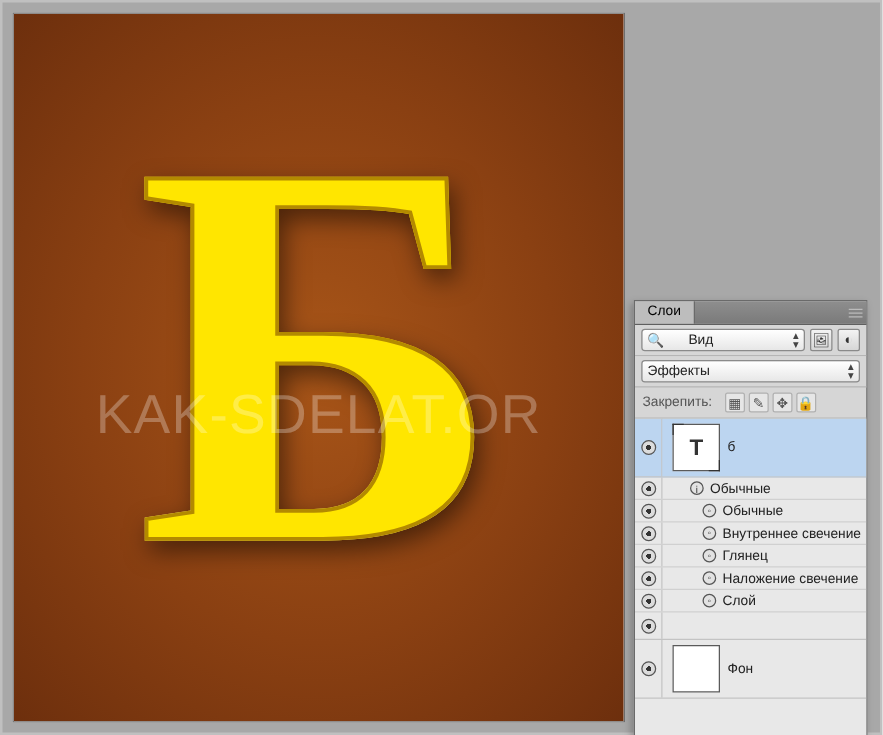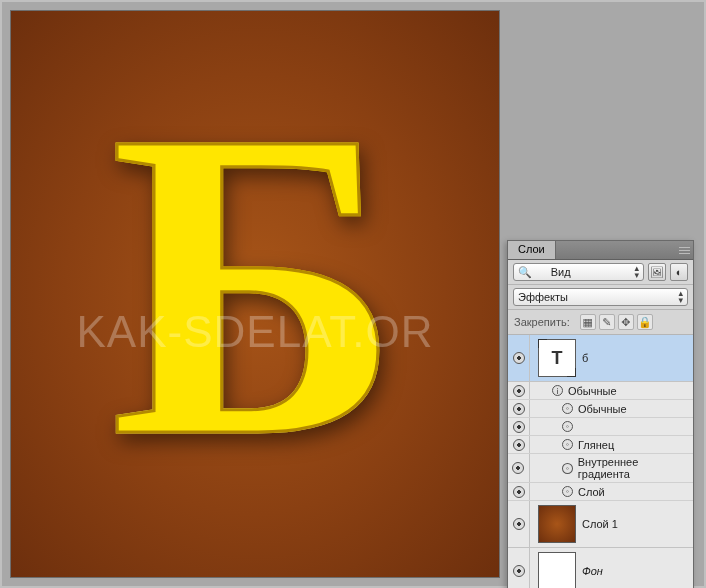--- a/index.html
+++ b/index.html
@@ -149,65 +149,62 @@
         <span class="fx-icon">◦</span>
         <span class="fx-label">Обычные</span>
       </div>
       <div class="fx-row">
         <div class="vis-col">
             <span class="eye"></span>
           </div>
         <div class="indent"></div>
           <div class="indent" style="width:10px"></div>
         <span class="fx-icon">◦</span>
+        <span class="fx-label">Внутреннее свечение</span>
       </div>
       <div class="fx-row">
         <div class="vis-col">
             <span class="eye"></span>
           </div>
         <div class="indent"></div>
           <div class="indent" style="width:10px"></div>
         <span class="fx-icon">◦</span>
         <span class="fx-label">Глянец</span>
       </div>
       <div class="fx-row">
         <div class="vis-col">
             <span class="eye"></span>
           </div>
         <div class="indent"></div>
           <div class="indent" style="width:10px"></div>
         <span class="fx-icon">◦</span>
-        <span class="fx-label">Внутреннее градиента</span>
+        <span class="fx-label">Наложение свечение</span>
       </div>
       <div class="fx-row">
         <div class="vis-col">
             <span class="eye"></span>
           </div>
         <div class="indent"></div>
           <div class="indent" style="width:10px"></div>
         <span class="fx-icon">◦</span>
         <span class="fx-label">Слой</span>
       </div>
 
       <div class="layer-row">
         <div class="vis-col">
             <span class="eye"></span>
           </div>
-        <div class="layer-body">
-          <div class="thumb bg"></div>
-          <span class="layer-name">Слой 1</span>
-        </div>
       </div>
 
       <div class="layer-row">
         <div class="vis-col">
             <span class="eye"></span>
           </div>
         <div class="layer-body">
           <div class="thumb white"></div>
-          <span class="layer-name" style="font-style:italic">Фон</span>
+          <span class="layer-name" style="">Фон</span>
         </div>
       </div>
 
     </div>
   </div>
 
 </div>
 
 </body></html>

